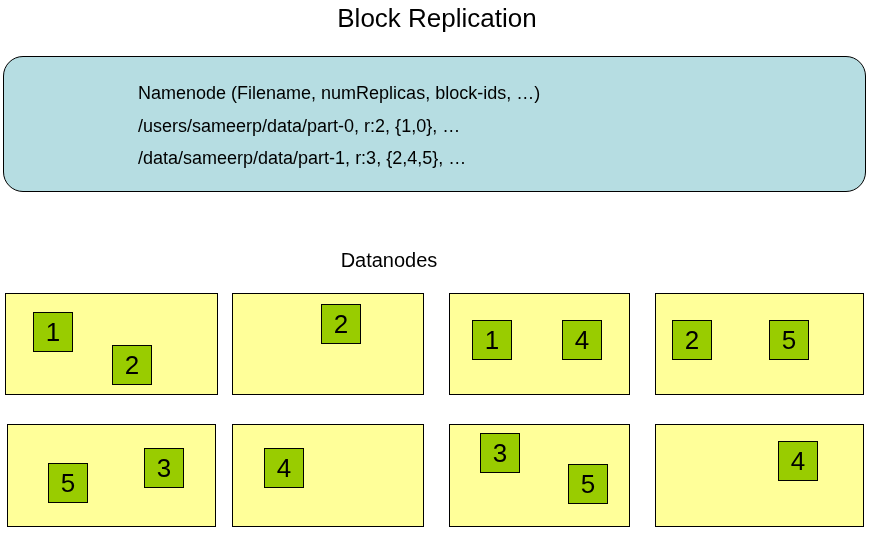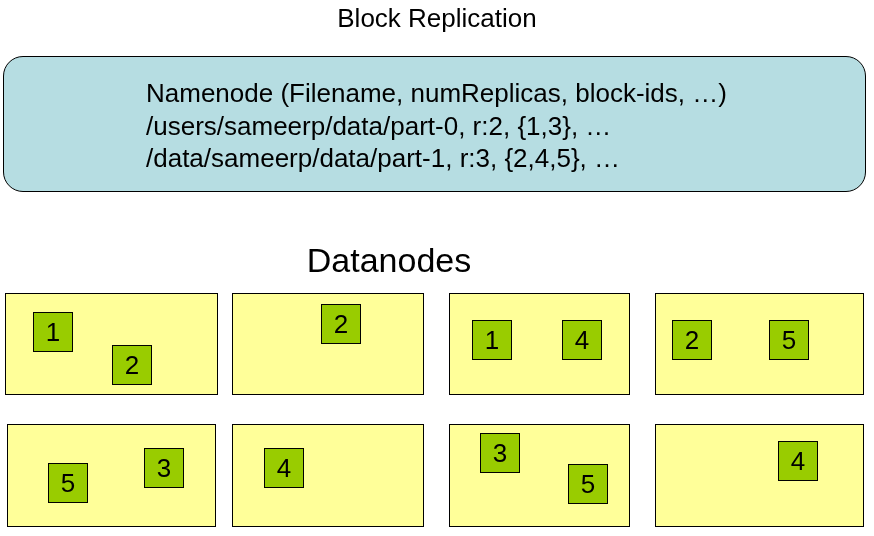--- a/index.html
+++ b/index.html
@@ -37,32 +37,31 @@
     left: 3px;
     top: 56px;
     width: 863px;
     height: 136px;
     background: var(--namenode-fill);
     border: 1.5px solid var(--border);
     border-radius: 20px;
     padding: 20px 0 0 134px;
   }
   .namenode-line {
-    font-size: 26px;
+    font-size: 18px;
     line-height: 32.5px;
     white-space: nowrap;
-    margin-left: 8px;
   }
   .datanodes-label {
     position: absolute;
     top: 244px;
     left: 0;
     width: 778px;
     text-align: center;
-    font-size: 34px;
+    font-size: 20px;
     line-height: 32px;
     white-space: nowrap;
   }
   .datanode {
     position: absolute;
     background: var(--datanode-fill);
     border: 1.3px solid var(--border);
   }
   .dn-1 { left: 5px;   top: 293px; width: 213px; height: 102px; }
   .dn-2 { left: 232px; top: 293px; width: 192px; height: 102px; }
@@ -88,21 +87,21 @@
 </style>
 </head>
 <body>
 
 <div class="canvas">
 
   <div class="diagram-title">Block Replication</div>
 
   <div class="namenode-box">
     <div class="namenode-line">Namenode (Filename, numReplicas, block-ids, …)</div>
-    <div class="namenode-line">/users/sameerp/data/part-0, r:2, {1,3}, …</div>
+    <div class="namenode-line">/users/sameerp/data/part-0, r:2, {1,0}, …</div>
     <div class="namenode-line">/data/sameerp/data/part-1, r:3, {2,4,5}, …</div>
   </div>
 
   <div class="datanodes-label">Datanodes</div>
 
   <div class="datanode dn-1">
       <div class="block" style="left: 27px; top: 18px;">1</div>
       <div class="block" style="left: 106px; top: 51px;">2</div>
     </div>
   <div class="datanode dn-2">

